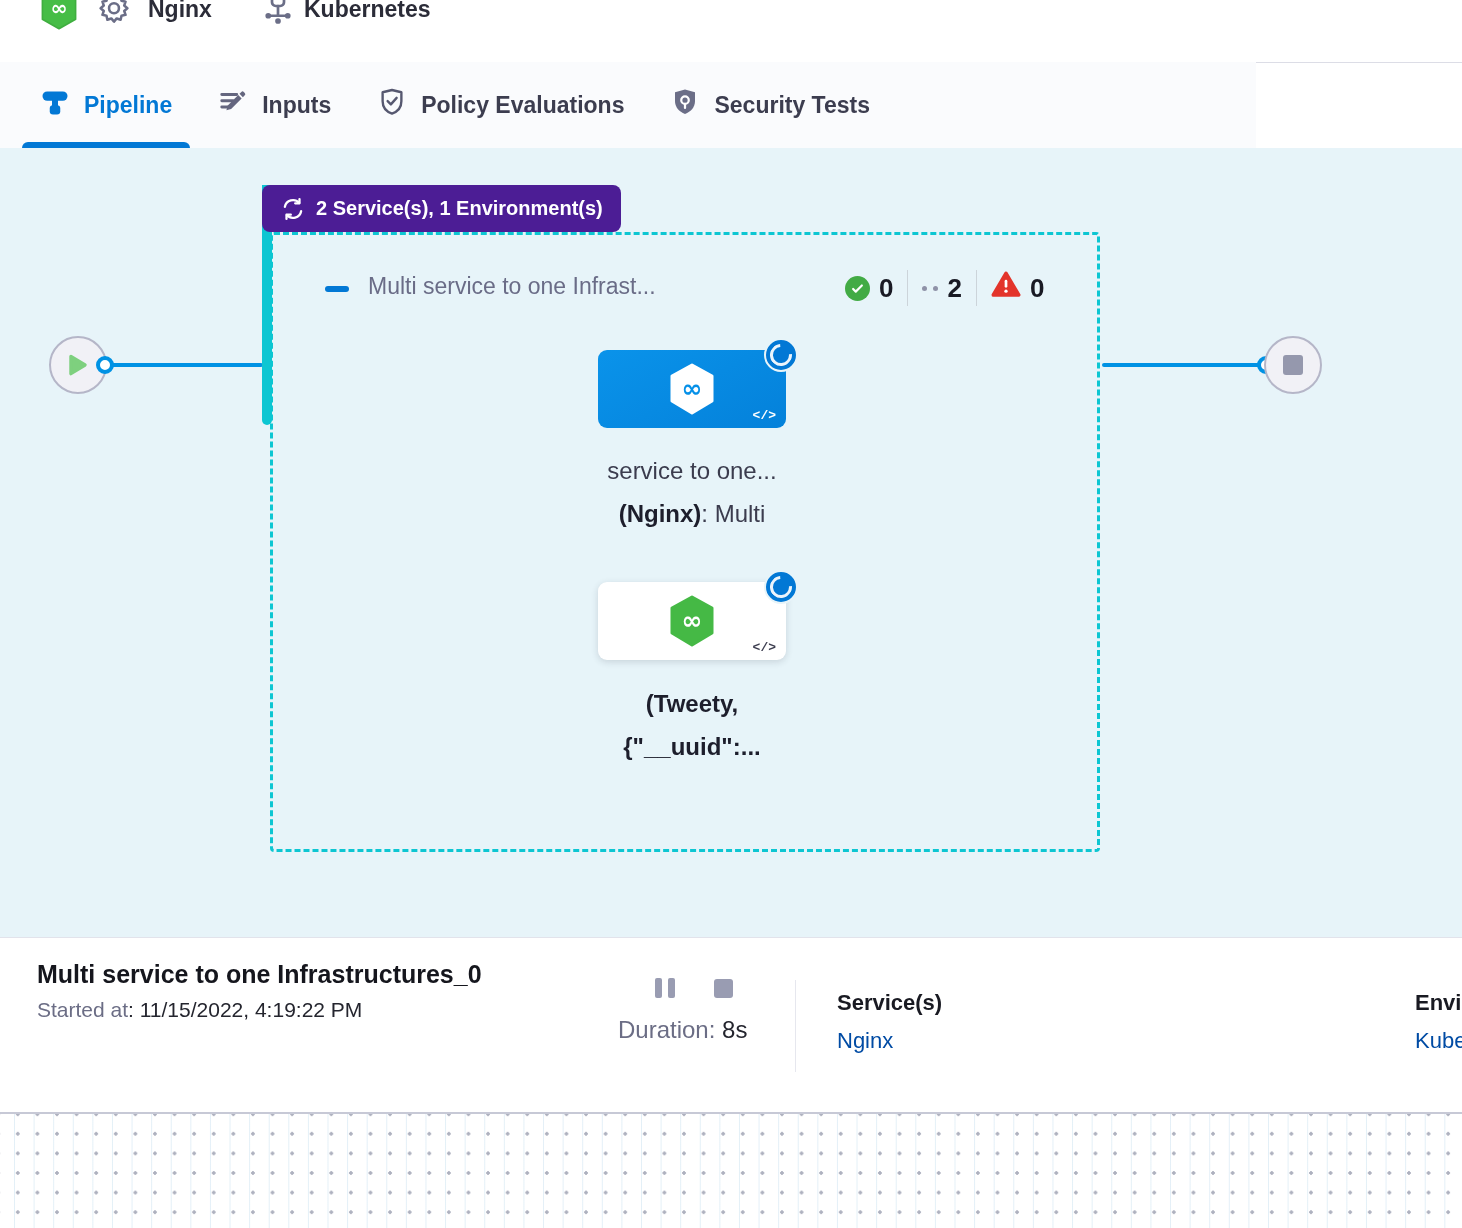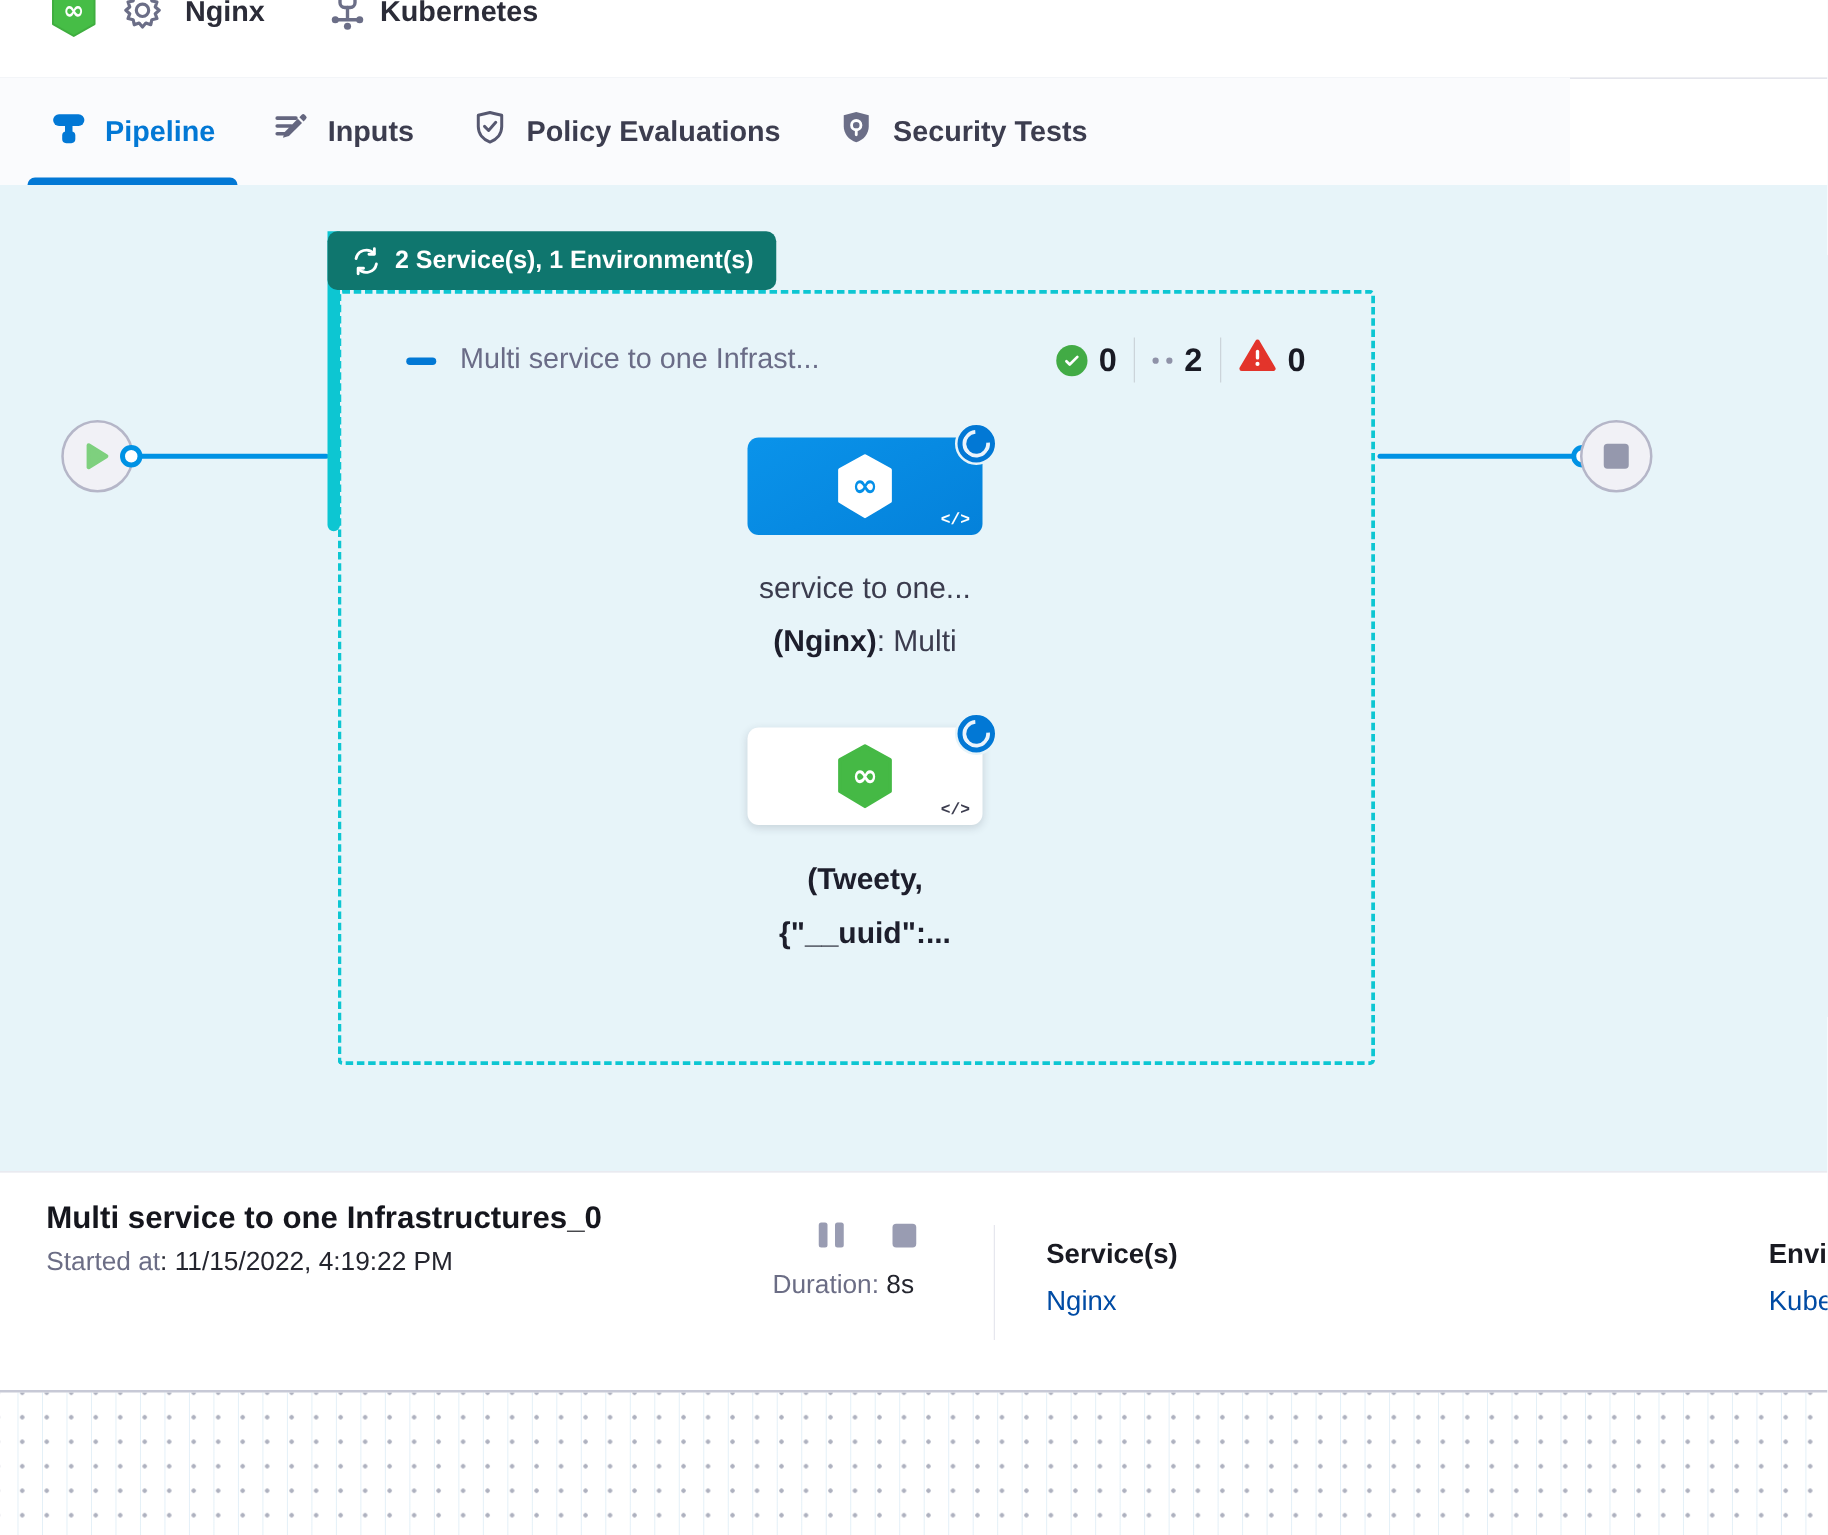--- a/index.html
+++ b/index.html
@@ -30,21 +30,21 @@
   .circle-node{position:absolute;width:58px;height:58px;border-radius:50%;background:#f1f1f6;
         border:2px solid #b5b6c8;box-sizing:border-box;display:flex;align-items:center;justify-content:center;}
   .stop-square{width:20px;height:20px;background:#9598ad;border-radius:3px;}
   .edge{position:absolute;height:4px;background:#0092e4;border-radius:2px;}
   .edge-dot{position:absolute;width:18px;height:18px;border-radius:50%;background:#fff;
         border:4px solid #0092e4;box-sizing:border-box;}
 
   .loop-spine{position:absolute;left:262px;top:37px;width:10px;height:240px;background:#0dc6d2;
         border-radius:0 0 5px 5px;}
   .group-badge{position:absolute;left:262px;top:37px;height:47px;display:inline-flex;align-items:center;
-        gap:10px;padding:0 18px;background:#0f766e;border-radius:8px;color:#fff;font-size:20px;
+        gap:10px;padding:0 18px;background:#4c1d95;border-radius:8px;color:#fff;font-size:20px;
         font-weight:600;white-space:nowrap;cursor:pointer;}
   .stage-box{position:absolute;left:270px;top:84px;width:830px;height:620px;
         border:3px dashed #0dc6d2;border-radius:4px;box-sizing:border-box;}
 
   .collapse-minus{position:absolute;left:325px;top:138px;width:24px;height:6px;background:#0278d5;
         border-radius:3px;cursor:pointer;}
   .stage-title{position:absolute;left:368px;top:125px;font-size:23px;color:#6a6c87;white-space:nowrap;}
   .stage-status{position:absolute;left:845px;top:122px;display:flex;align-items:center;gap:9px;
         font-size:26px;font-weight:600;color:#191a24;}
   .stat-div{width:1px;height:36px;background:#ccd4da;margin:0 5px;}
@@ -73,21 +73,21 @@
   
   .foot{position:absolute;left:0;top:937px;width:1462px;height:156px;background:#fff;
         border-top:1px solid #e2e3eb;box-sizing:border-box;padding-left:40px;}
   .foot .title{position:absolute;left:37px;top:22px;font-size:25px;font-weight:700;color:#15161d;}
   .foot .started{position:absolute;left:37px;top:60px;font-size:21px;color:#24252e;}
   .foot .started .lbl{color:#6b6d85;}
   .icon-btn{position:absolute;cursor:pointer;}
   .pause-btn{left:655px;top:40px;width:22px;height:20px;display:flex;gap:6px;}
   .pause-btn i{width:7px;height:20px;background:#999cb2;border-radius:2px;}
   .stop-btn{left:714px;top:41px;width:19px;height:19px;background:#999cb2;border-radius:3px;}
-  .foot .duration{position:absolute;left:618px;top:78px;font-size:21px;color:#24252e;}
+  .foot .duration{position:absolute;left:618px;top:78px;font-size:24px;color:#24252e;}
   .foot .duration .lbl{color:#6b6d85;}
   .foot .vdiv{position:absolute;left:795px;top:42px;width:1px;height:92px;background:#e6e7ee;}
   .kv{position:absolute;top:52px;white-space:nowrap;}
   .kv .k{font-size:22px;font-weight:700;color:#191a22;}
   .kv .v{margin-top:12px;font-size:22px;color:#004ba4;cursor:pointer;}
   .kv.services{left:837px;}
   .kv.environments{left:1415px;}
 
   
   .grid{position:absolute;left:0;top:1112px;width:1462px;height:116px;background:#fff;

